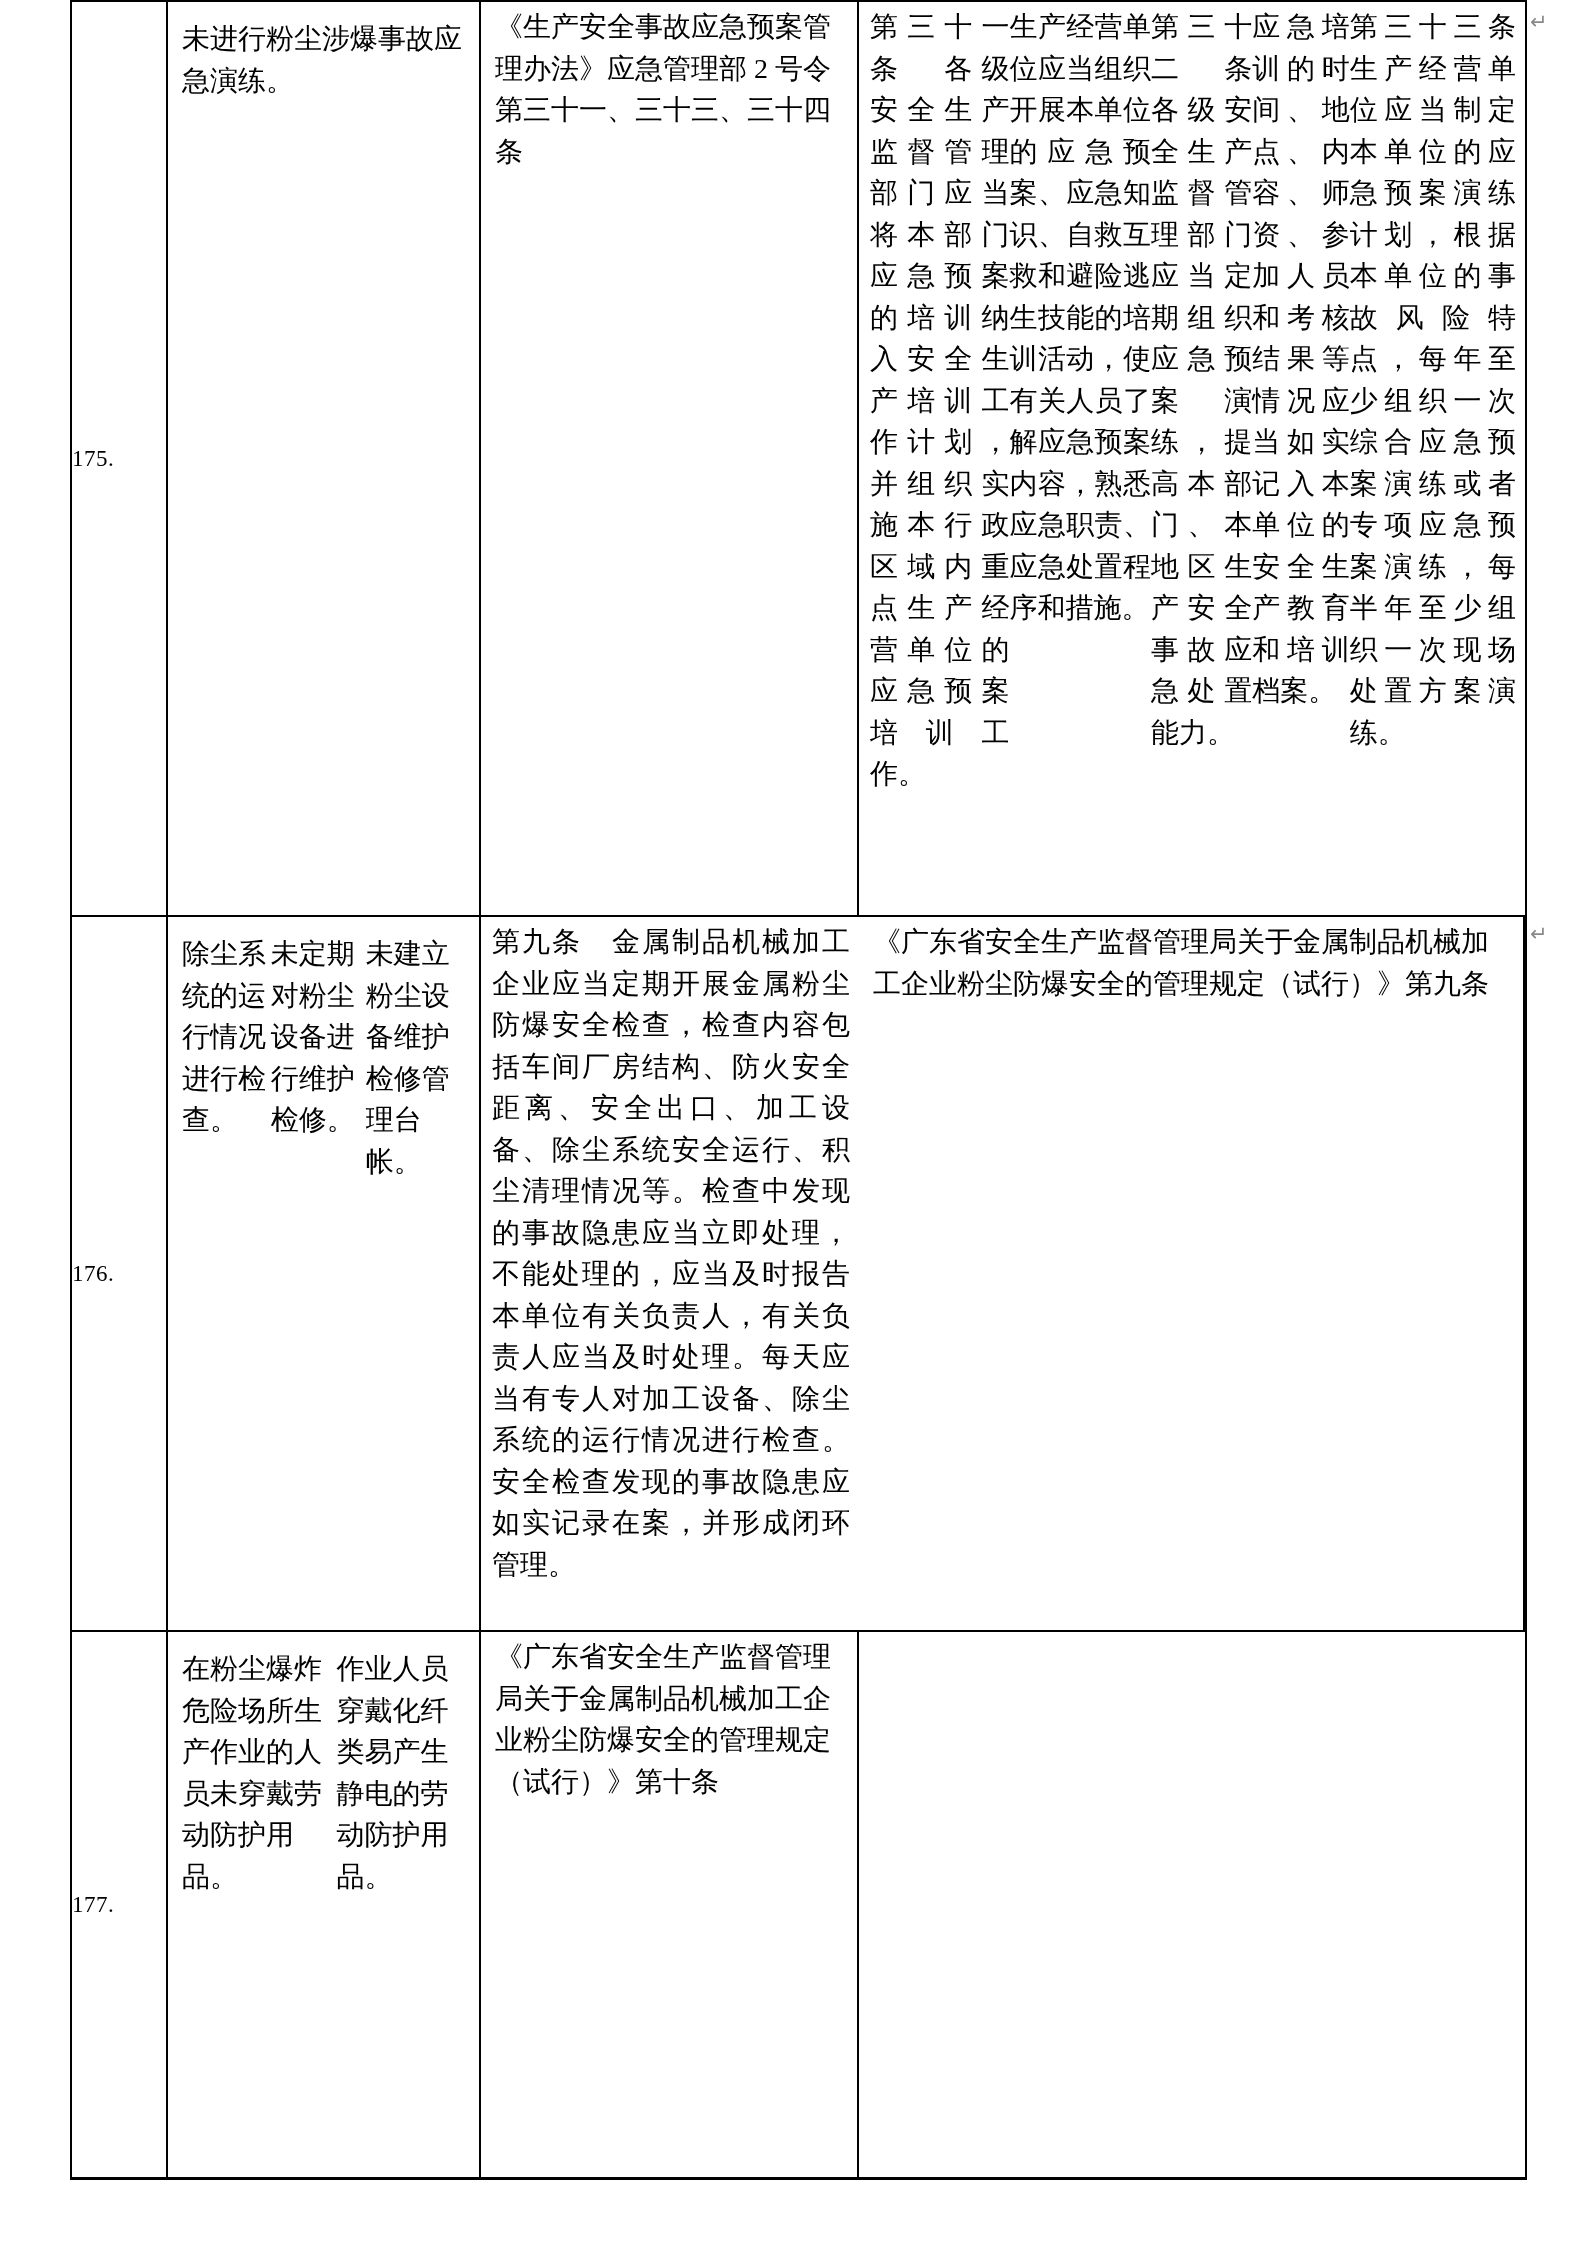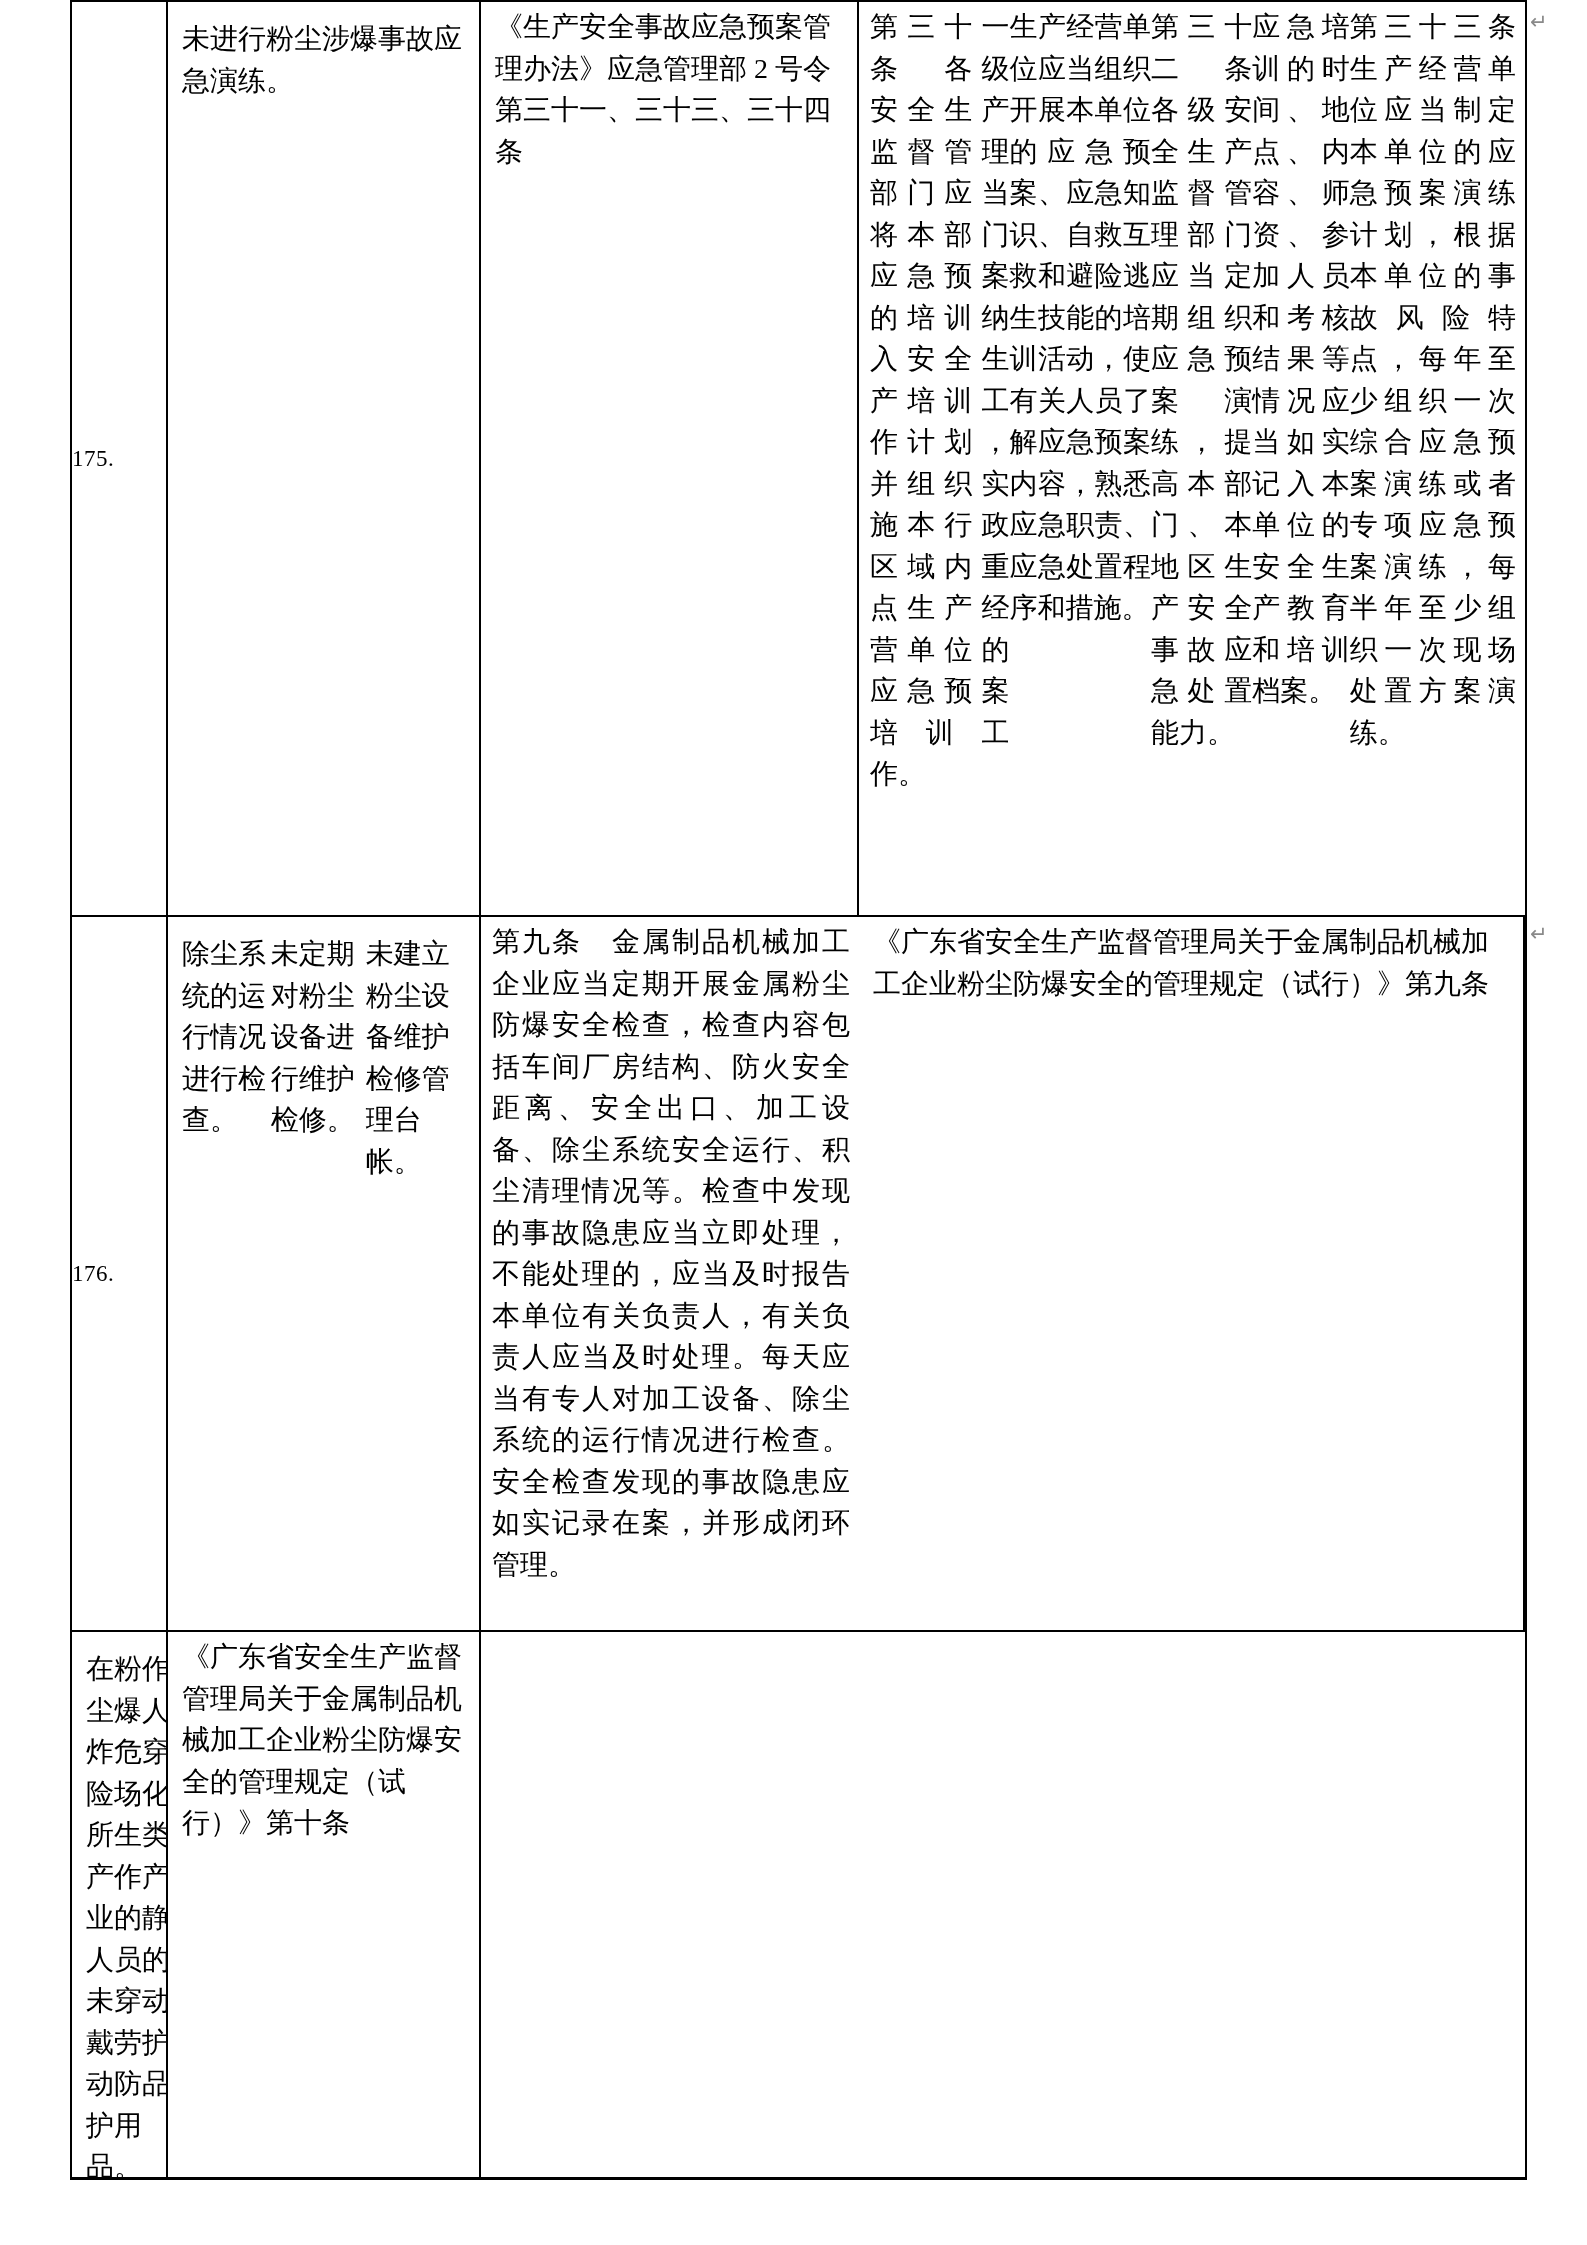--- a/index.html
+++ b/index.html
@@ -97,20 +97,23 @@
     <p>未定期对粉尘设备进行维护检修。</p>
     <p>未建立粉尘设备维护检修管理台帐。</p>
   </div>
   <div class="cell c-reg last-col">
     <p>第九条　金属制品机械加工企业应当定期开展金属粉尘防爆安全检查，检查内容包括车间厂房结构、防火安全距离、安全出口、加工设备、除尘系统安全运行、积尘清理情况等。检查中发现的事故隐患应当立即处理，不能处理的，应当及时报告本单位有关负责人，有关负责人应当及时处理。每天应当有专人对加工设备、除尘系统的运行情况进行检查。安全检查发现的事故隐患应如实记录在案，并形成闭环管理。</p>
   </div>
   <div class="cell c-basis">
     <p>《广东省安全生产监督管理局关于金属制品机械加工企业粉尘防爆安全的管理规定（试行）》第九条</p>
   </div>
 
+  <div class="cell c-num last-row">
+    <span>177.</span>
+  </div>
   <div class="cell c-prob last-row">
     <p>在粉尘爆炸危险场所生产作业的人员未穿戴劳动防护用品。</p>
     <p>作业人员穿戴化纤类易产生静电的劳动防护用品。</p>
   </div>
   <div class="cell c-basis last-row">
     <p>《广东省安全生产监督管理局关于金属制品机械加工企业粉尘防爆安全的管理规定（试行）》第十条</p>
   </div>
 
 </div>
 

